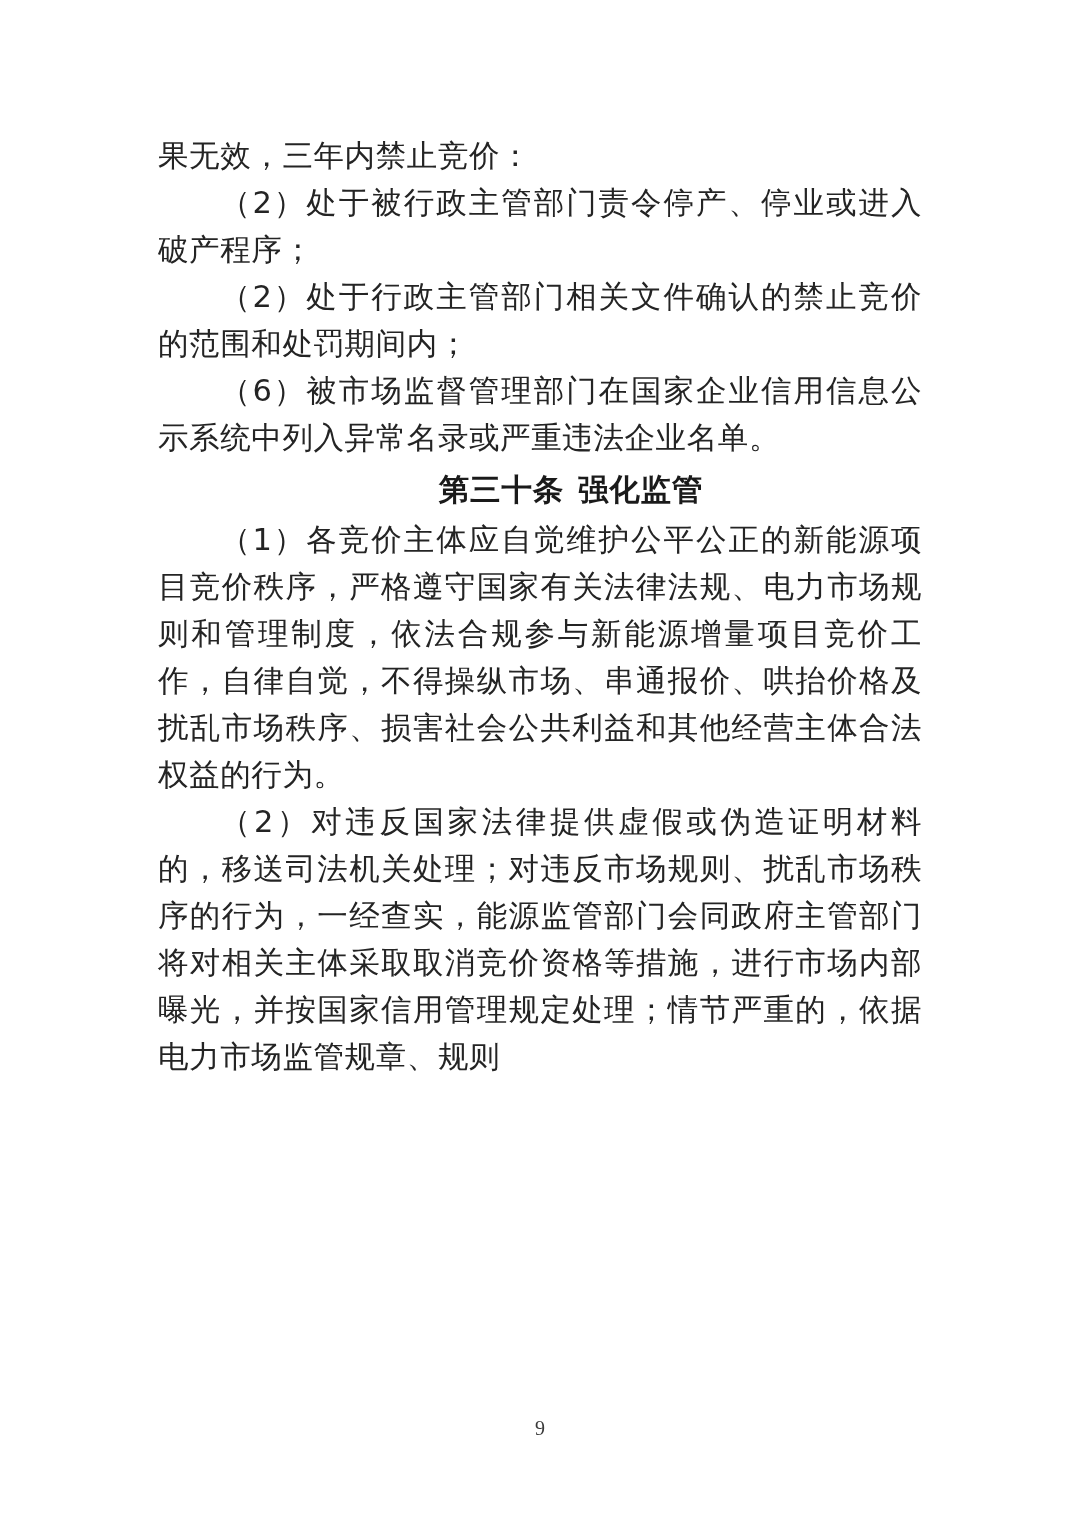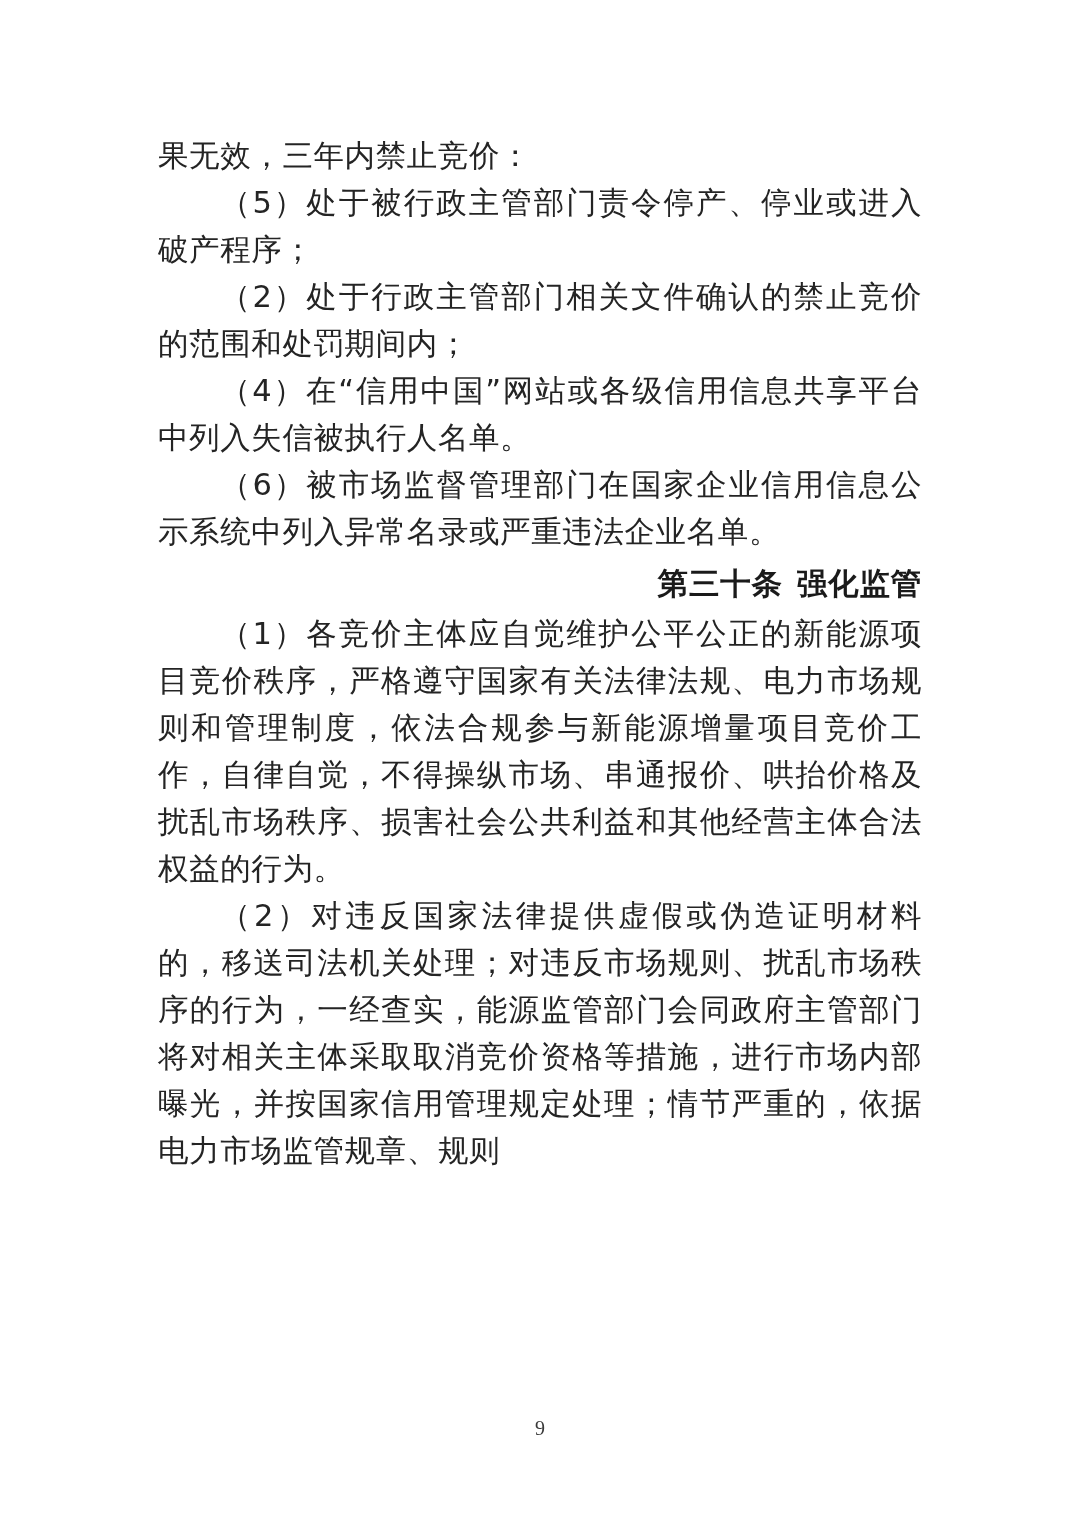--- a/index.html
+++ b/index.html
@@ -52,21 +52,21 @@
 
   
   .article-heading {
     margin: 0;
     padding-top: 5px;
     padding-bottom: 3px;
     font-size: 30.5px;
     line-height: 47px;
     color: #1a1a1a;
     text-indent: 62px;
-    text-align: right;
+    text-align: center;
     letter-spacing: 0.8px;
     font-weight: 600;
   }
 
   .article-heading .heading-gap {
     display: inline-block;
     width: 14px;
   }
 
   
@@ -84,26 +84,25 @@
 </style>
 </head>
 <body>
 
 <div class="page">
 
   <div class="text-column">
 
     <p class="para no-indent">果无效，三年内禁止竞价：</p>
 
-    <p class="para indent">（5）处于被行政主管部门责令停产、停业或进入破产程序；</p>
+    <p class="para indent">（2）处于被行政主管部门责令停产、停业或进入破产程序；</p>
 
     <p class="para indent">（2）处于行政主管部门相关文件确认的禁止竞价的范围和处罚期间内；</p>
 
 
-    <p class="para indent">（4）在“信用中国”网站或各级信用信息共享平台中列入失信被执行人名单。</p>
 
     <p class="para indent">（6）被市场监督管理部门在国家企业信用信息公示系统中列入异常名录或严重违法企业名单。</p>
 
 
     <p class="article-heading">
       <span>第三十条</span><span class="heading-gap"></span><span>强化监管</span>
     </p>
 
     <p class="para indent">（1）各竞价主体应自觉维护公平公正的新能源项目竞价秩序，严格遵守国家有关法律法规、电力市场规则和管理制度，依法合规参与新能源增量项目竞价工作，自律自觉，不得操纵市场、串通报价、哄抬价格及扰乱市场秩序、损害社会公共利益和其他经营主体合法权益的行为。</p>
 

